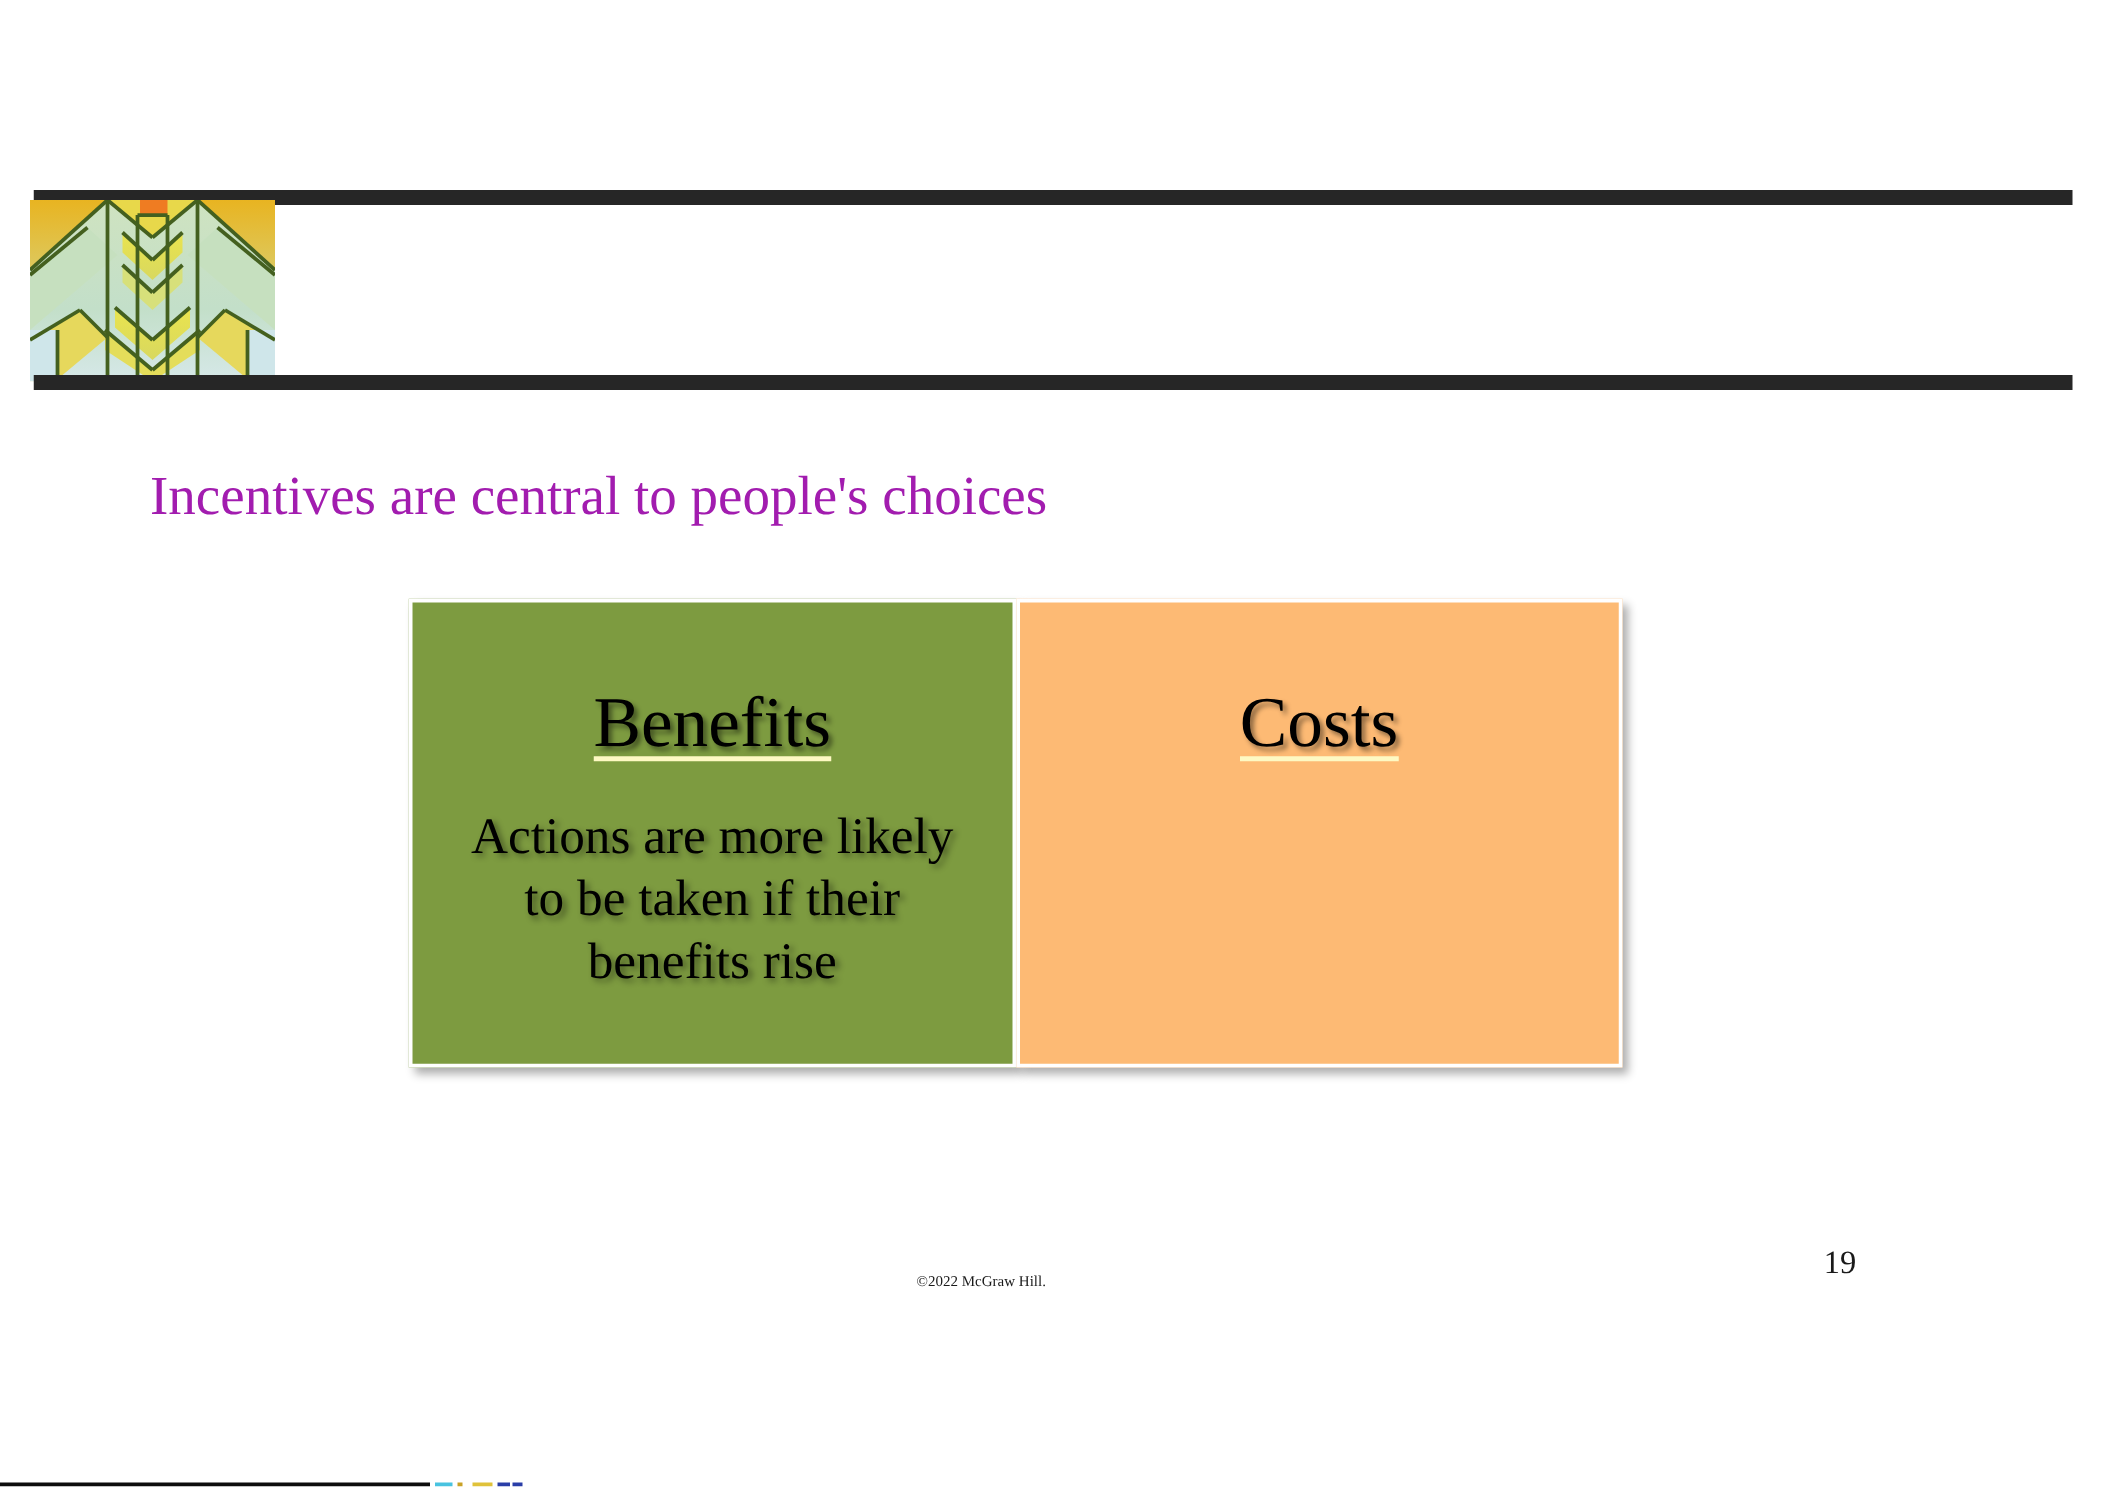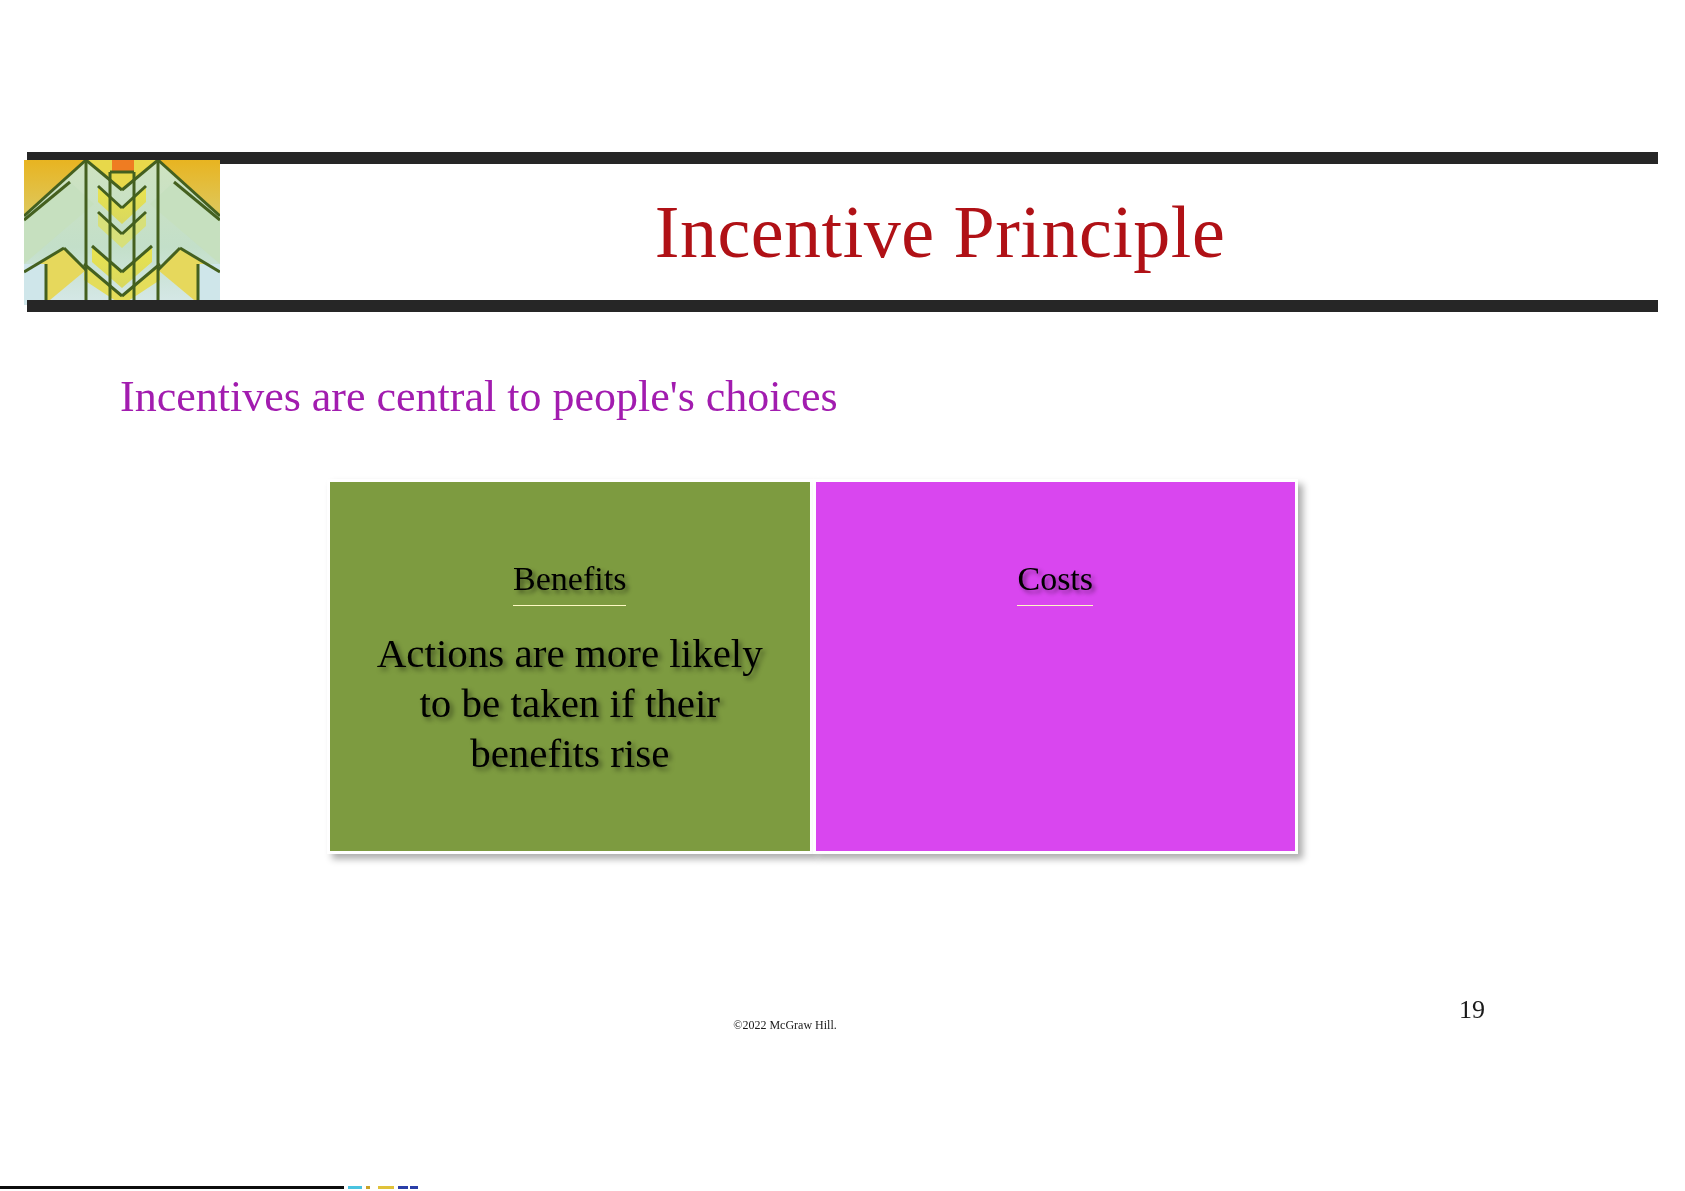--- a/index.html
+++ b/index.html
@@ -93,31 +93,31 @@
     position: relative;
     box-sizing: border-box;
     width: 50%;
     height: 100%;
     padding: 72px 22px 0 22px;
     text-align: center;
     border: 3px solid #ffffff;
     box-shadow: 5px 5px 7px rgba(0,0,0,0.32);
   }
   .concept-box.green  { background: #7d9b40; }
-  .concept-box.blue   { background: #d946ef; }
+  .concept-box.blue   { background: #fdba74; }
 
   .box-heading {
-    font-size: 34px;
+    font-size: 57px;
     line-height: 50px;
     color: #000000;
     display: inline-block;
-    border-bottom: 1px solid #fef9c3;
+    border-bottom: 4px solid #fef9c3;
     padding-bottom: 1px;
     text-shadow: 3px 3px 4px rgba(0,0,0,0.45);
-    margin-bottom: 22px;
+    margin-bottom: 34px;
   }
   .box-body {
     font-size: 41px;
     line-height: 50px;
     color: #000000;
     text-shadow: 3px 3px 5px rgba(0,0,0,0.45);
     padding: 0 6px;
   }
 
   
@@ -231,21 +231,20 @@
         <line x1="0" y1="112" x2="40" y2="88"></line>
         <line x1="196" y1="112" x2="156" y2="88"></line>
         <line x1="40" y1="88" x2="62" y2="110"></line>
         <line x1="156" y1="88" x2="134" y2="110"></line>
         <line x1="22" y1="104" x2="22" y2="145"></line>
         <line x1="174" y1="104" x2="174" y2="145"></line>
       </g>
     </svg>
   </div>
 
-  <div class="slide-title">Incentive Principle</div>
 
   <div class="header-rule-bottom"></div>
 
   <div class="subtitle">Incentives are central to people's choices</div>
 
   <div class="boxes">
 
     <div class="concept-box green">
       <div class="box-heading">Benefits</div>
       <div class="box-body">Actions are more likely to be taken if their benefits rise</div>

